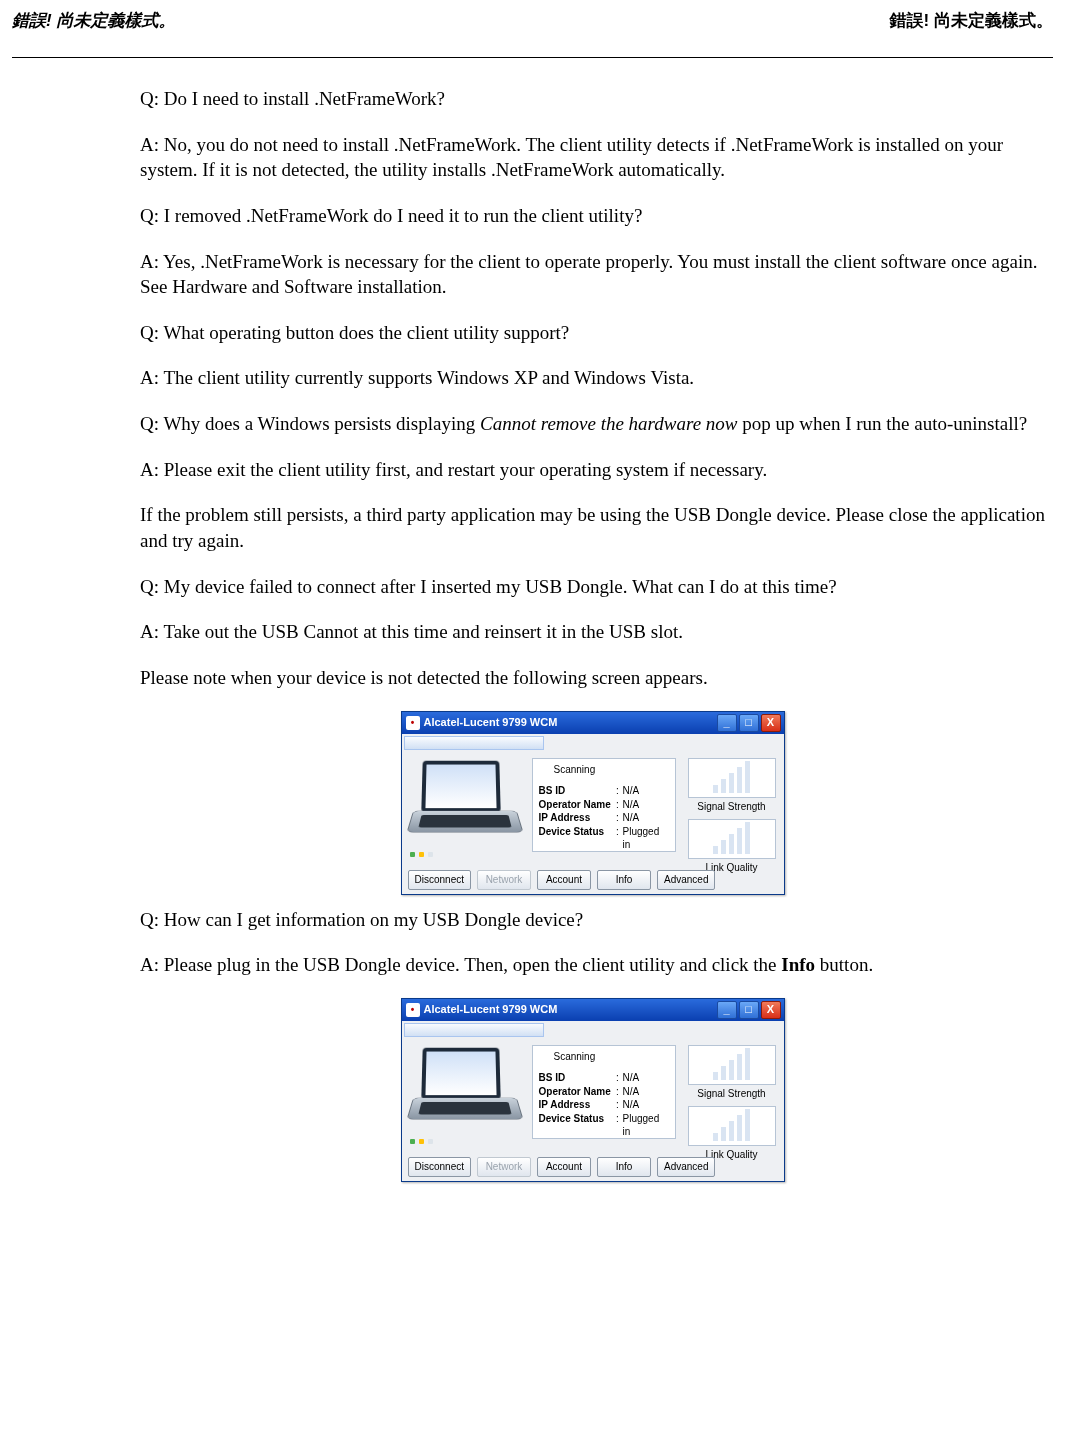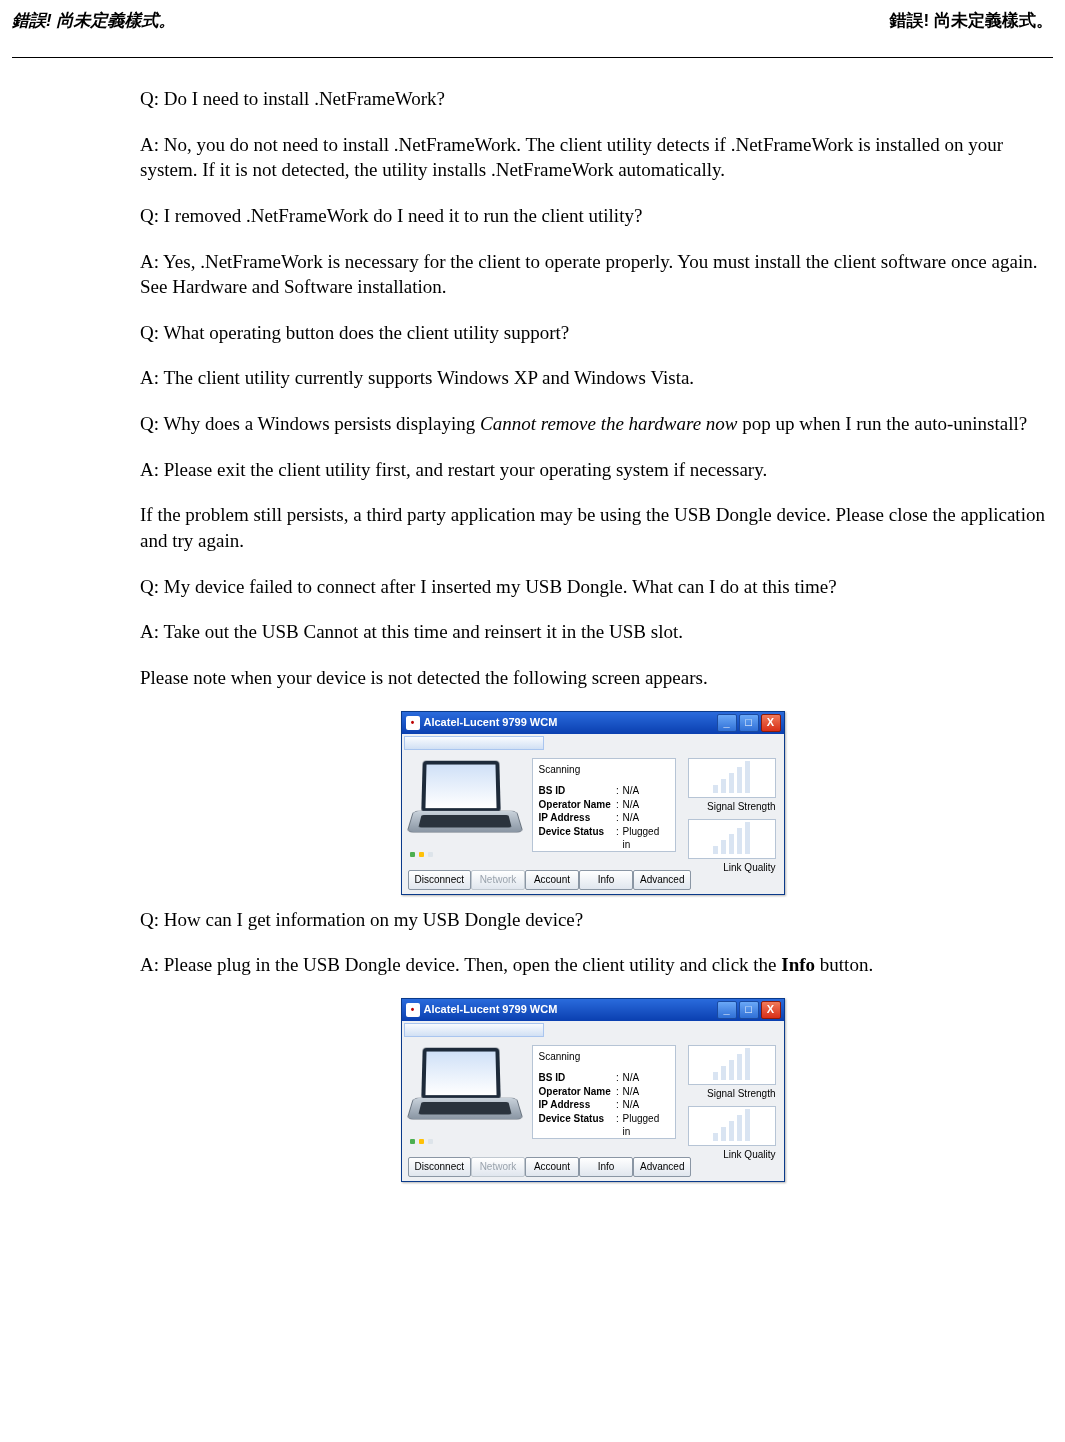--- a/index.html
+++ b/index.html
@@ -95,42 +95,42 @@
   .dot-led { position:absolute; left:8px; top:102px; display:flex; gap:4px; }
   .dot-led span{ width:5px; height:5px; display:block; border-radius:1px;}
   .dot-led .g{background:#4caf50;}
   .dot-led .y{background:#ffc107;}
   .dot-led .wdot{background:#dde4ea;}
   .info-panel {
     position:absolute; left:130px; top:8px; width:144px; height:94px;
     background:#fff; border:1px solid #b6c4d5;
     padding:4px 6px;
   }
-  .info-panel .status-line { font-size:10px; margin-bottom:8px; }
+  .info-panel .status-line { font-size:10px; margin-bottom:8px;margin-left:15px; }
   .info-table { font-size:10px; }
   .info-table .row { display:flex; line-height:1.35;}
   .info-table .k { width:74px;font-weight:bold; }
   .info-table .sep { width:10px; text-align:center;}
   .info-table .v { flex:1; }
   .meters {
     position:absolute; right:8px; top:8px; width:88px;
   }
   .meter {
     border:1px solid #b6c4d5; background:#fff;
     height:40px; margin-bottom:2px; position:relative;
     display:flex; align-items:flex-end; justify-content:center; gap:3px;
     padding-bottom:4px;
   }
   .meter .bar { width:5px; background:#d9e4f2;}
   .meter .bar.b1{height:8px;} .meter .bar.b2{height:14px;}
   .meter .bar.b3{height:20px;} .meter .bar.b4{height:26px;} .meter .bar.b5{height:32px;}
-  .meter-label { font-size:10px; text-align:right; margin-bottom:6px; color:#000;}
+  .meter-label { font-size:10px; text-align:center; margin-bottom:6px; color:#000;}
   .btn-row {
     position:absolute; left:6px; bottom:4px; right:6px;
-    display:flex; gap:0;
+    display:flex; gap:6px;
   }
   .wbtn {
     font-size:10px; padding:2px 6px; border:1px solid #8a96a4;
     background:linear-gradient(#fff,#e0e6ee); border-radius:2px;
     min-width:54px; text-align:center;
   }
   .wbtn.disabled { color:#9aa3ad; border-color:#c0c8d0;}
 </style>
 </head>
 <body>

